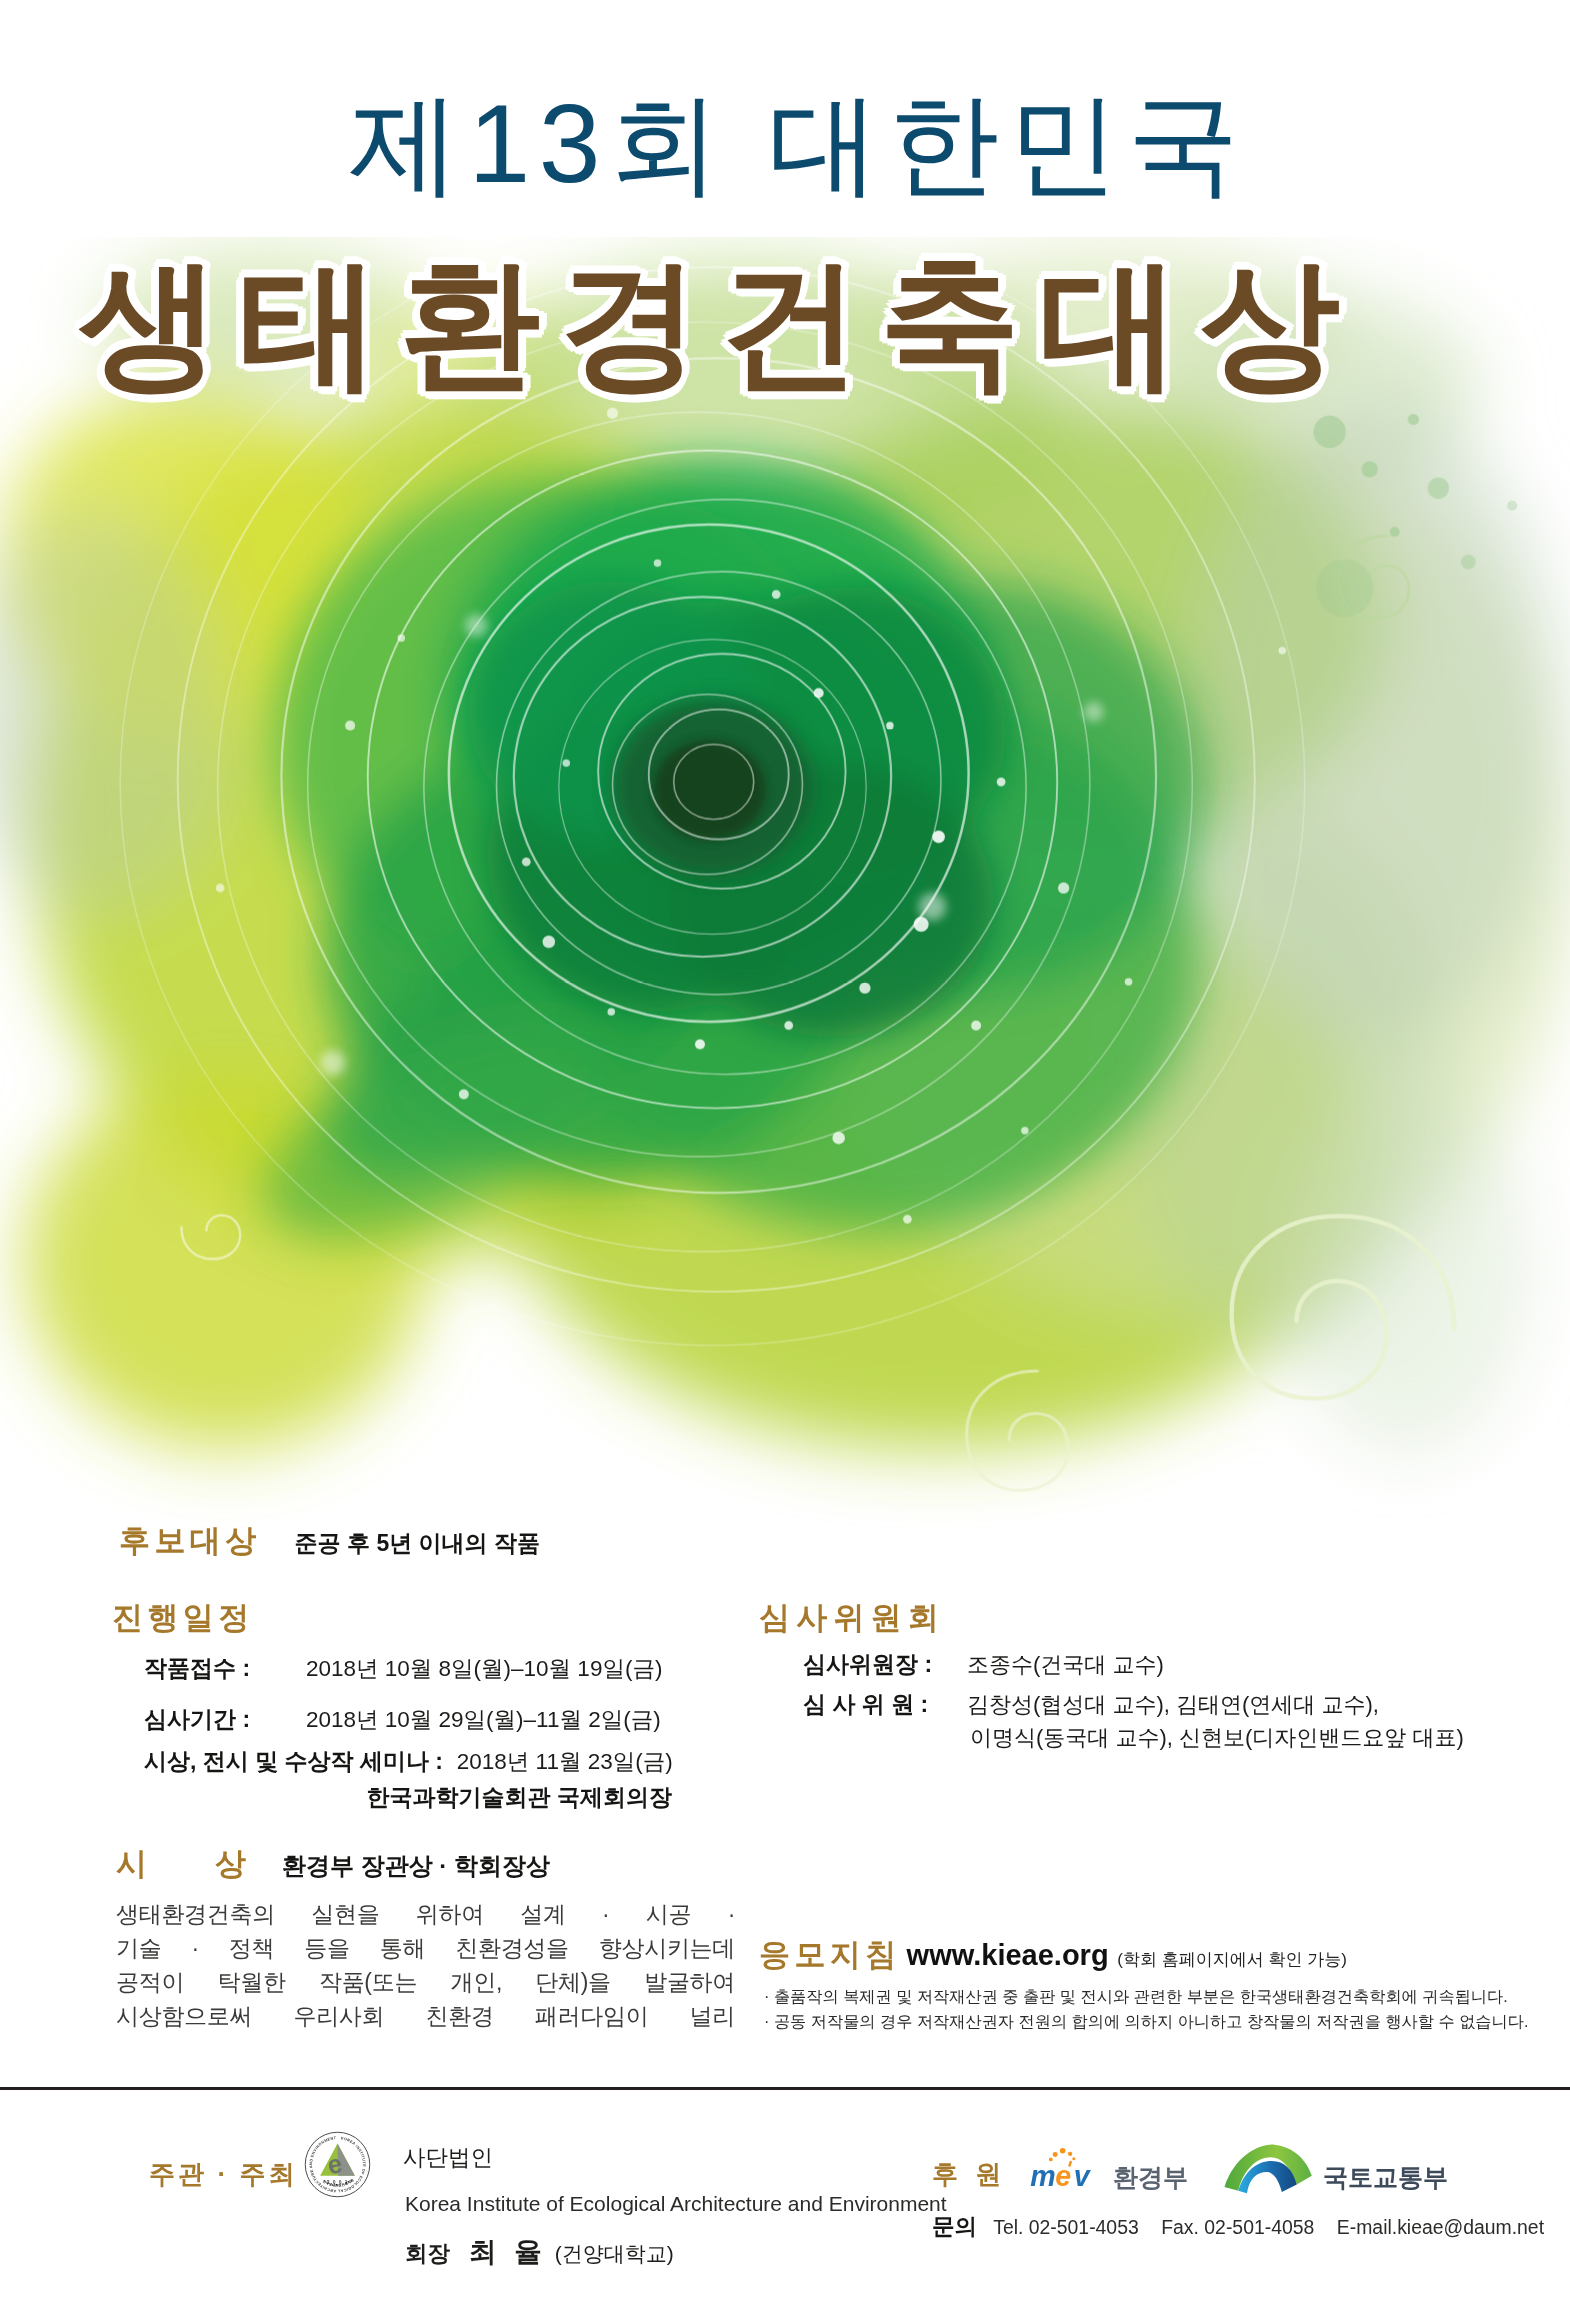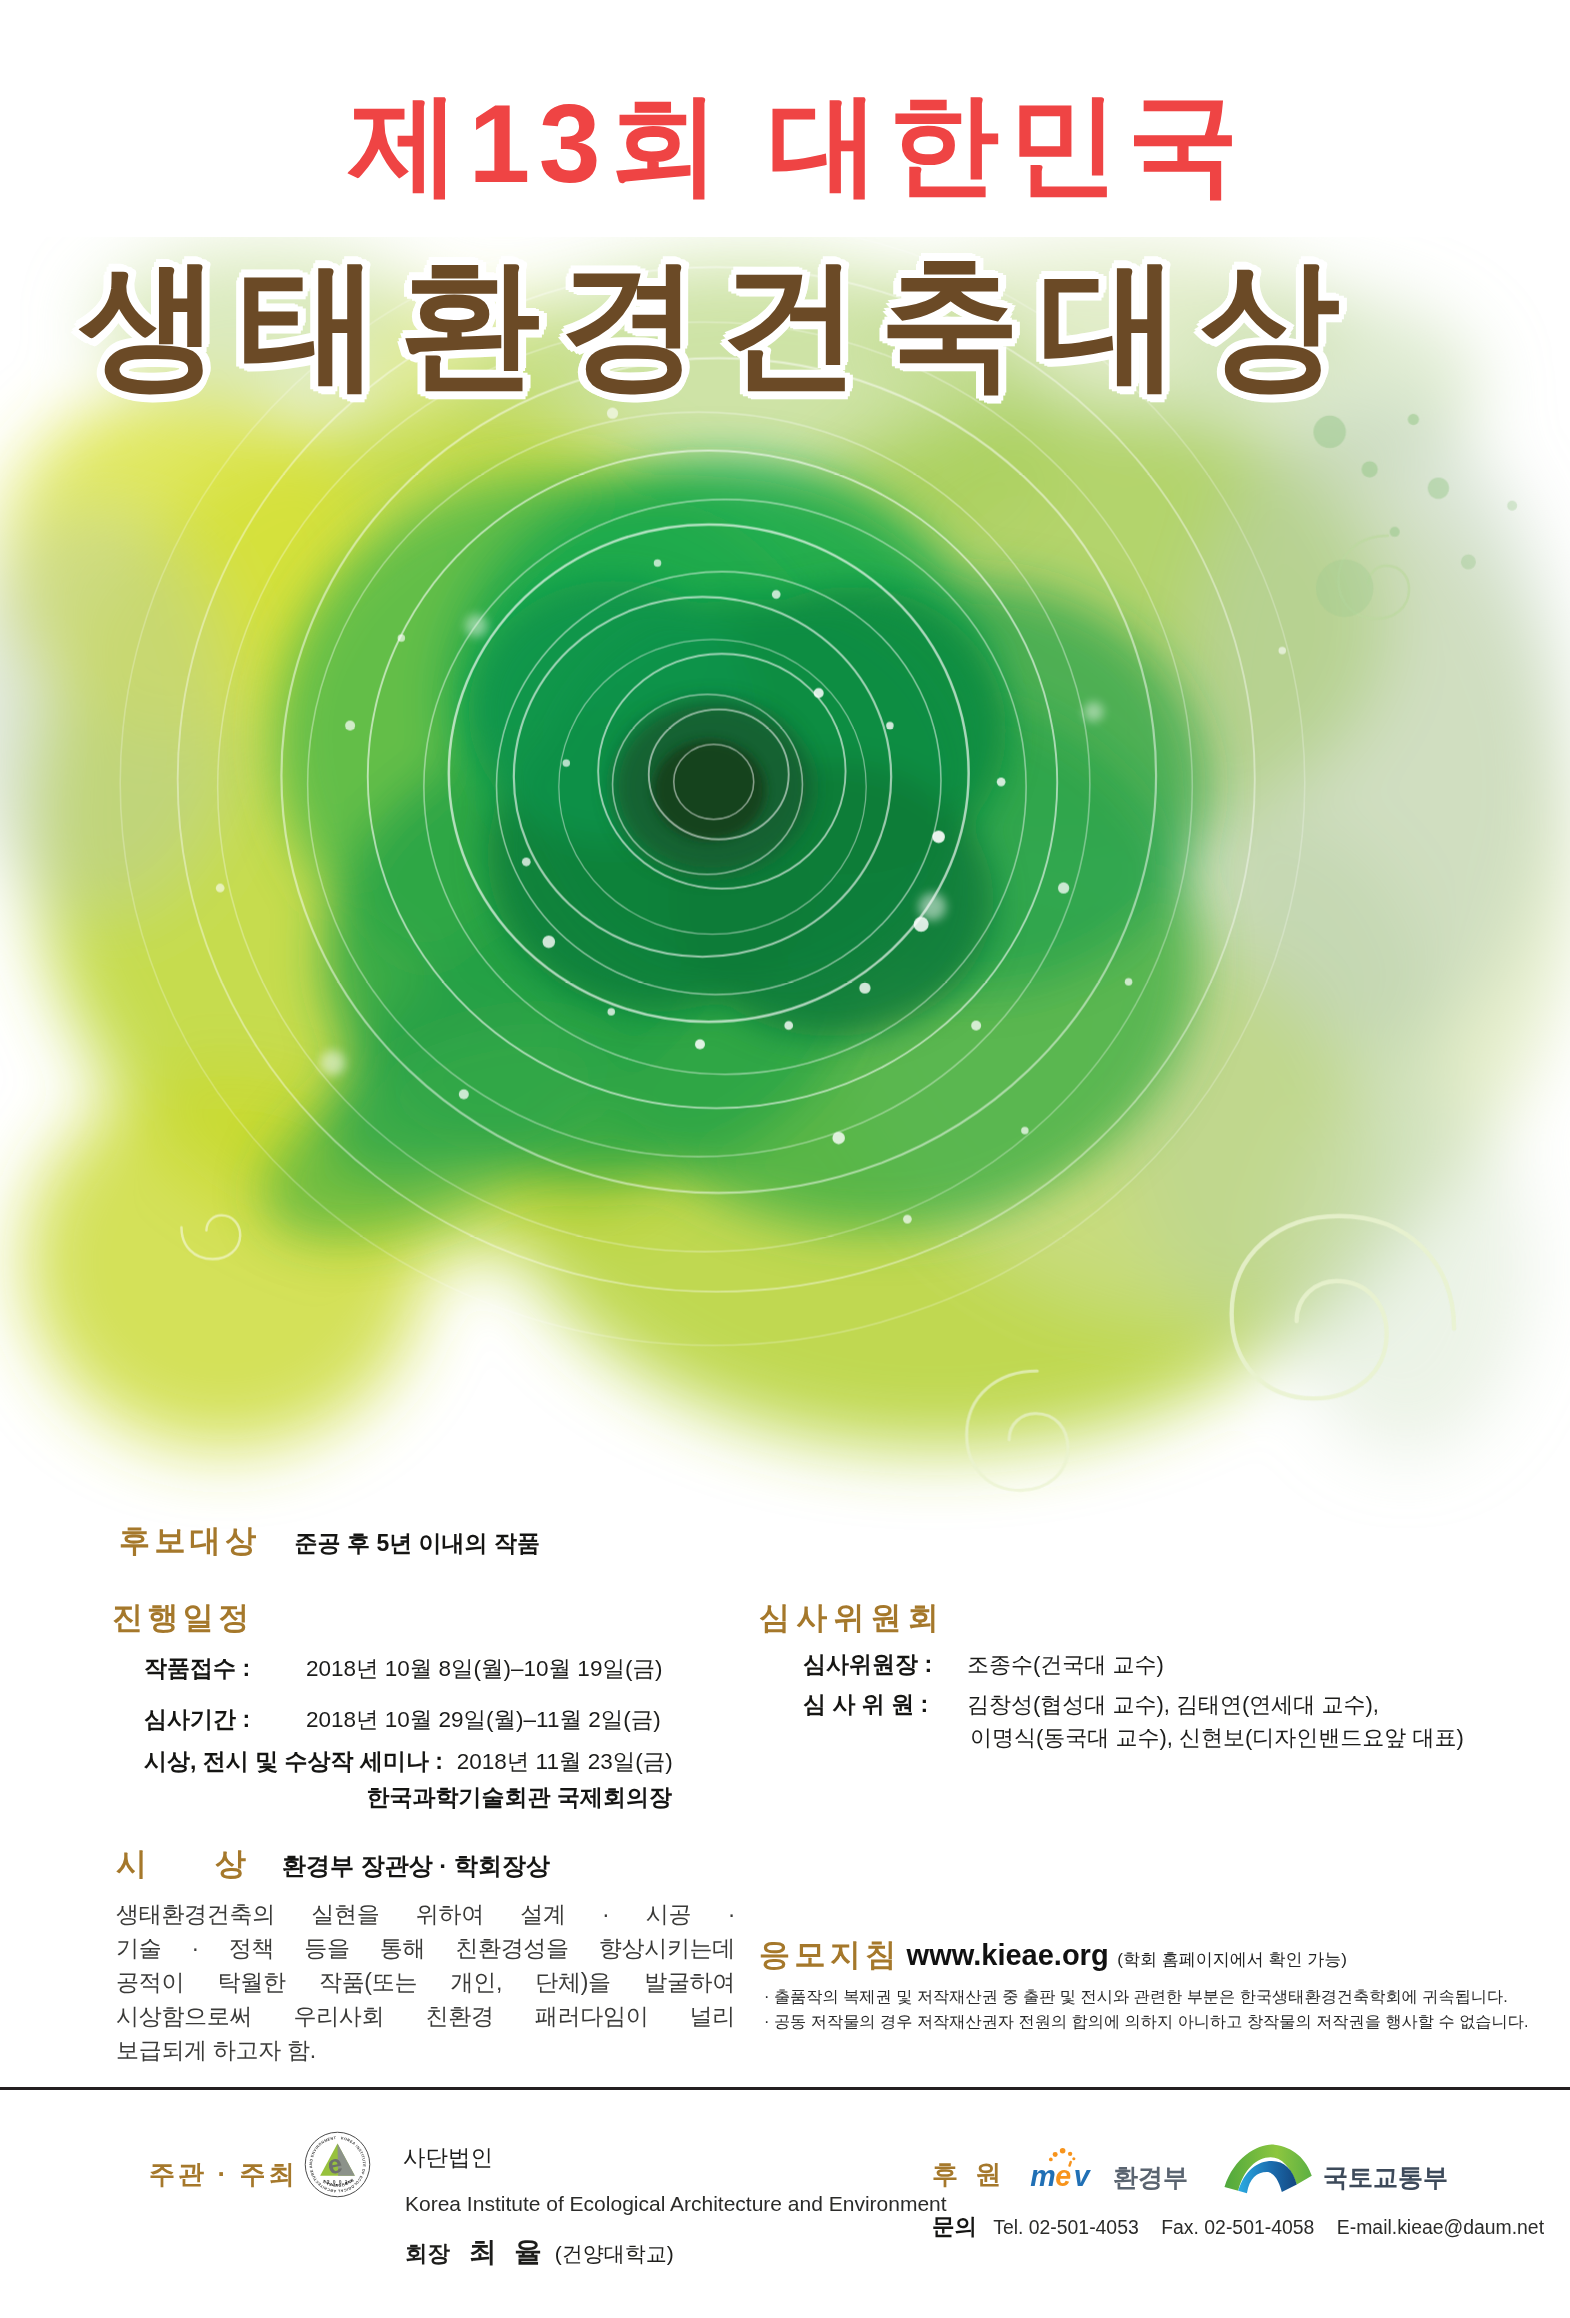--- a/index.html
+++ b/index.html
@@ -4,22 +4,22 @@
 <style>
   html,body{margin:0;padding:0;}
   body{
     width:1571px;height:2319px;position:relative;background:#ffffff;overflow:hidden;
     font-family:"Liberation Sans","DejaVu Sans",sans-serif;color:#1d1d1b;
   }
   .abs{position:absolute;}
   
   .title1{
     top:70px;left:0;width:1571px;padding-left:25px;box-sizing:border-box;
-    text-align:center;font-size:111px;font-weight:700;letter-spacing:8.7px;
-    color:#ef4444;white-space:nowrap;z-index:5;
+    text-align:center;font-size:111px;font-weight:400;letter-spacing:8.7px;
+    color:#0c4a6e;white-space:nowrap;z-index:5;
   }
   .title2{
     top:230px;left:0;width:1426px;padding-left:12.5px;box-sizing:border-box;
     text-align:center;font-size:141px;font-weight:900;letter-spacing:19px;
     color:#6B4A26;white-space:nowrap;z-index:5;
     text-shadow:
       -6.9px 0 #fff,6.9px 0 #fff,0 -6.9px #fff,0 6.9px #fff,
       -5px -5px #fff,5px -5px #fff,-5px 5px #fff,5px 5px #fff,
       -8.1px 3.1px #fff,8.1px -3.1px #fff,3.1px 8.1px #fff,-3.1px -8.1px #fff;
   }
@@ -211,21 +211,20 @@
     <span>시</span>
     <span>상</span>
   </span>
   <span class="lbl" style="margin-left:36px;font-size:24px">환경부 장관상 · 학회장상</span>
 </div>
 <div class="abs" style="left:116px;top:1897px;width:619px;z-index:6">
   <div class="pline just">생태환경건축의 실현을 위하여 설계 · 시공 ·</div>
   <div class="pline just">기술 · 정책 등을 통해 친환경성을 향상시키는데</div>
   <div class="pline just">공적이 탁월한 작품(또는 개인, 단체)을 발굴하여</div>
   <div class="pline just">시상함으로써 우리사회 친환경 패러다임이 널리</div>
-  <div class="pline">보급되게 하고자 함.</div>
 </div>
 
 <div class="abs flexb row" style="left:759px;top:1934px;z-index:6">
   <span class="h-gold">응모지침</span>
   <span style="margin-left:6px;font-size:29px;font-weight:800;color:#111">www.kieae.org</span>
   <span style="margin-left:8.7px;font-size:17px;color:#222">(학회 홈페이지에서 확인 가능)</span>
 </div>
 <div class="abs" style="left:764px;top:1984px;z-index:6">
   <div class="note">· 출품작의 복제권 및 저작재산권 중 출판 및 전시와 관련한 부분은 한국생태환경건축학회에 귀속됩니다.</div>
   <div class="note">· 공동 저작물의 경우 저작재산권자 전원의 합의에 의하지 아니하고 창작물의 저작권을 행사할 수 없습니다.</div>

